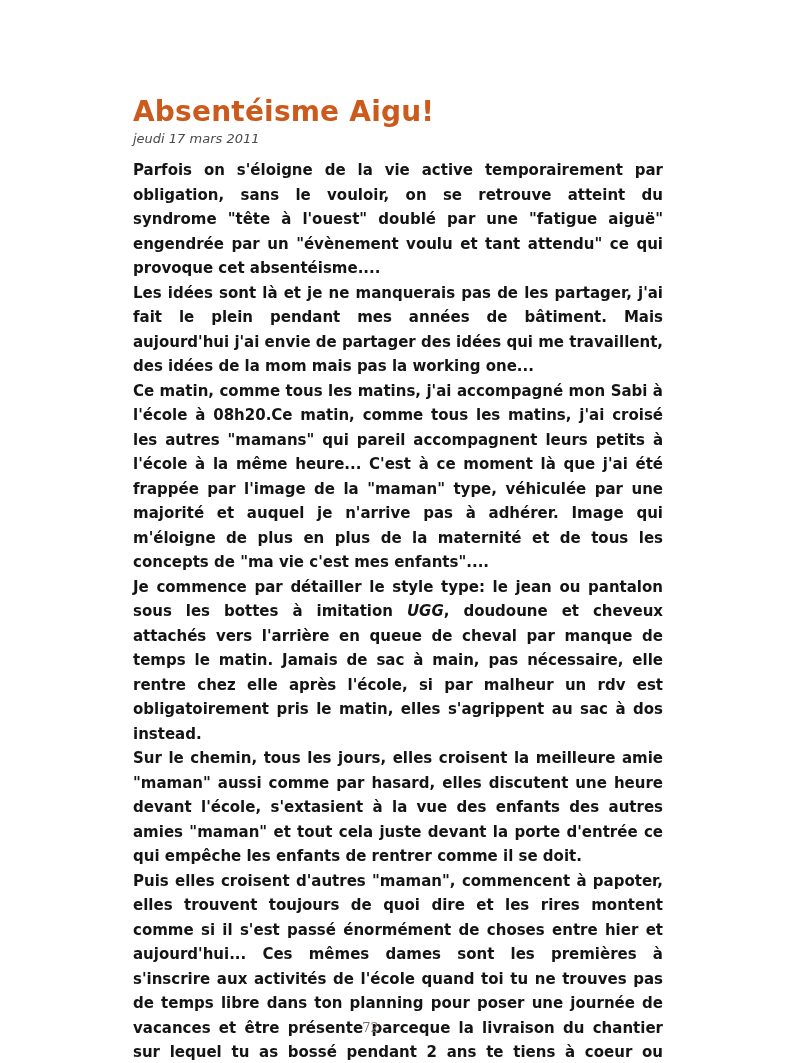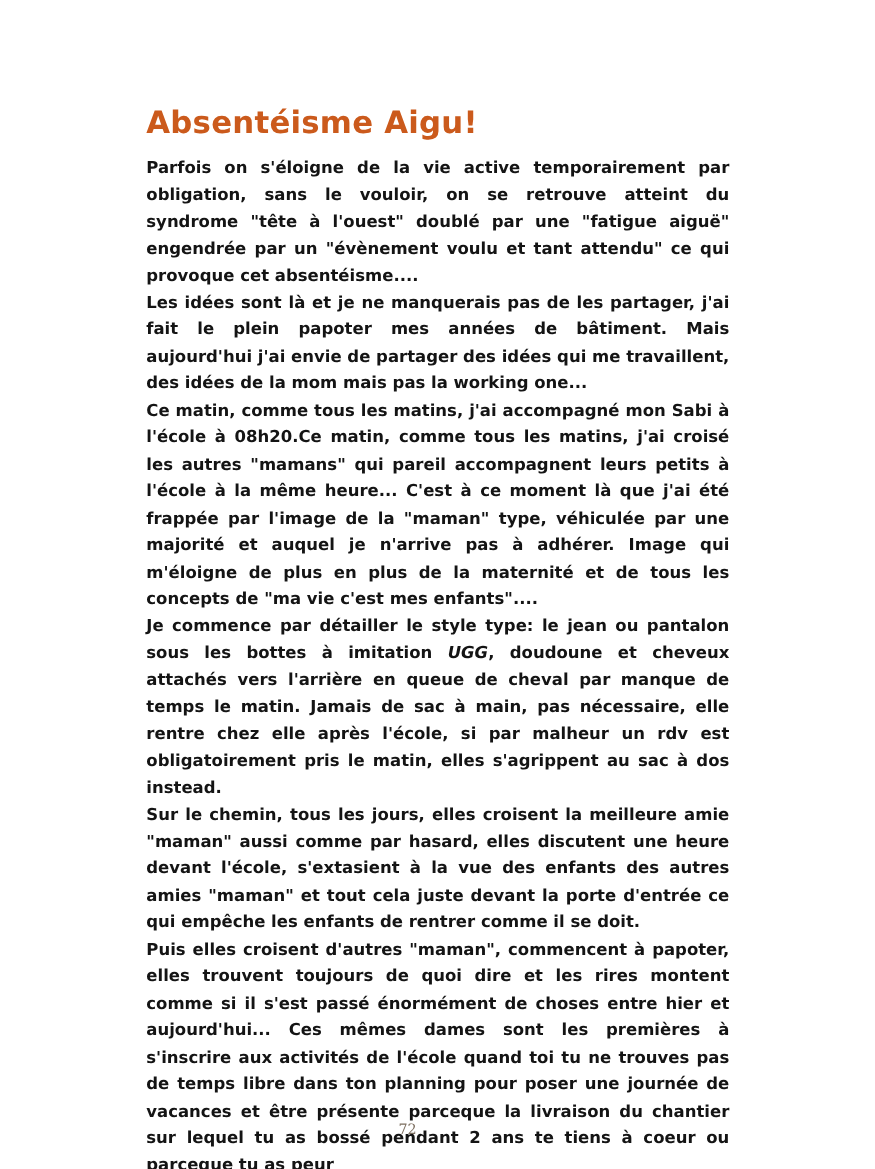--- a/index.html
+++ b/index.html
@@ -64,26 +64,27 @@
   }
 </style>
 </head>
 <body>
 
 <div class="page">
   <div class="content">
 
     <h1 class="post-title">Absentéisme Aigu!</h1>
 
+    <div class="post-date">jeudi 17 mars 2011</div>
 
     <div class="post-body">
 
       <p>Parfois on s'éloigne de la vie active temporairement par obligation, sans le vouloir, on se retrouve atteint du syndrome "tête à l'ouest" doublé par une "fatigue aiguë" engendrée par un "évènement voulu et tant attendu" ce qui provoque cet absentéisme....</p>
 
-      <p>Les idées sont là et je ne manquerais pas de les partager, j'ai fait le plein papoter mes années de bâtiment. Mais aujourd'hui j'ai envie de partager des idées qui me travaillent, des idées de la mom mais pas la working one...</p>
+      <p>Les idées sont là et je ne manquerais pas de les partager, j'ai fait le plein pendant mes années de bâtiment. Mais aujourd'hui j'ai envie de partager des idées qui me travaillent, des idées de la mom mais pas la working one...</p>
 
       <p>Ce matin, comme tous les matins, j'ai accompagné mon Sabi à l'école à 08h20.Ce matin, comme tous les matins, j'ai croisé les autres "mamans" qui pareil accompagnent leurs petits à l'école à la même heure... C'est à ce moment là que j'ai été frappée par l'image de la "maman" type, véhiculée par une majorité et auquel je n'arrive pas à adhérer. Image qui m'éloigne de plus en plus de la maternité et de tous les concepts de "ma vie c'est mes enfants"....</p>
 
       <p><span>Je commence par détailler le style type: le jean ou pantalon sous les bottes à imitation </span><em>UGG</em><span>, doudoune et cheveux attachés vers l'arrière en queue de cheval par manque de temps le matin. Jamais de sac à main, pas nécessaire, elle rentre chez elle après l'école, si par malheur un rdv est obligatoirement pris le matin, elles s'agrippent au sac à dos instead.</span></p>
 
       <p>Sur le chemin, tous les jours, elles croisent la meilleure amie "maman" aussi comme par hasard, elles discutent une heure devant l'école, s'extasient à la vue des enfants des autres amies "maman" et tout cela juste devant la porte d'entrée ce qui empêche les enfants de rentrer comme il se doit.</p>
 
       <p>Puis elles croisent d'autres "maman", commencent à papoter, elles trouvent toujours de quoi dire et les rires montent comme si il s'est passé énormément de choses entre hier et aujourd'hui... Ces mêmes dames sont les premières à s'inscrire aux activités de l'école quand toi tu ne trouves pas de temps libre dans ton planning pour poser une journée de vacances et être présente parceque la livraison du chantier sur lequel tu as bossé pendant 2 ans te tiens à coeur ou parceque tu as peur</p>
 
     </div>

